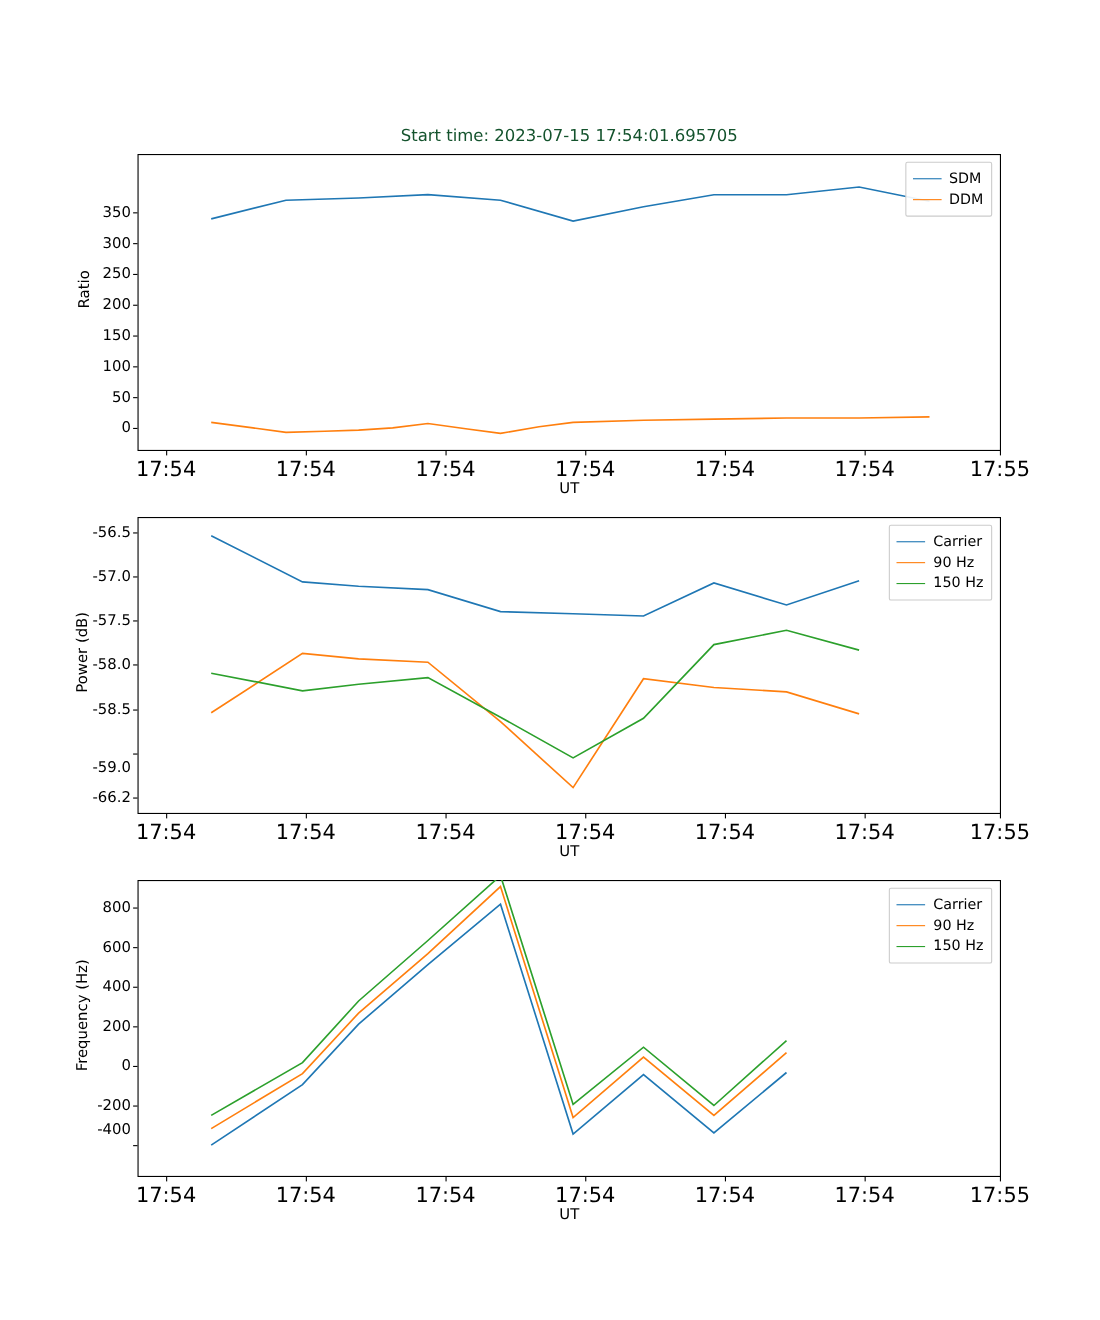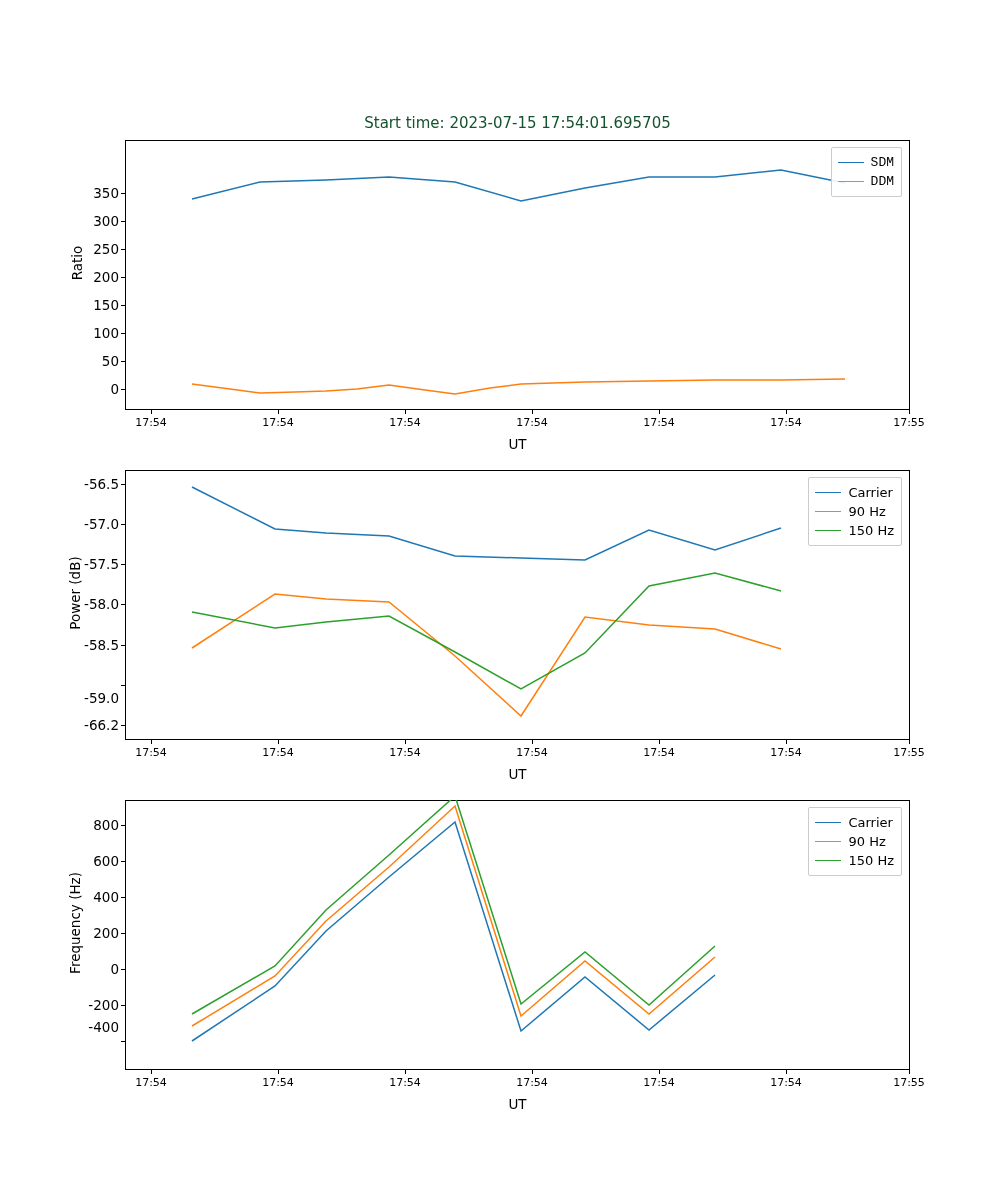--- a/index.html
+++ b/index.html
@@ -53,21 +53,21 @@
     transform: translateY(-50%);
     font-size: 13.5px;
     white-space: nowrap;
     text-align: right;
   }
   .xtick-label {
     position: absolute;
     top: 100%;
     margin-top: 6px;
     transform: translateX(-50%);
-    font-size: 11px;
+    font-size: 19px;
     white-space: nowrap;
   }
   .tickmark-y {
     position: absolute;
     right: 100%;
     width: 4px;
     height: 1px;
     background: #000;
   }
   .tickmark-x {
@@ -163,21 +163,21 @@
     <div class="tickmark-x" style="left:534px;"></div>
     <div class="xtick-label" style="left:534px;">17:54</div>
     <div class="tickmark-x" style="left:661px;"></div>
     <div class="xtick-label" style="left:661px;">17:54</div>
     <div class="tickmark-x" style="left:784px;"></div>
     <div class="xtick-label" style="left:784px;">17:55</div>
 
     <div class="xlabel">UT</div>
     <div class="ylabel" style="left:-88px; top:115px; width:80px;">Ratio</div>
 
-    <div class="legend" style="right:8px; top:7px;font-family:Liberation Mono, monospace;">
+    <div class="legend" style="right:8px; top:7px;">
       <div class="legend-row">
         <span class="legend-swatch" style="border-top-color:#1f77b4;"></span>
         <span class="legend-text">SDM</span>
       </div>
       <div class="legend-row">
         <span class="legend-swatch" style="border-top-color:#ff7f0e;"></span>
         <span class="legend-text">DDM</span>
       </div>
     </div>
   </div>

